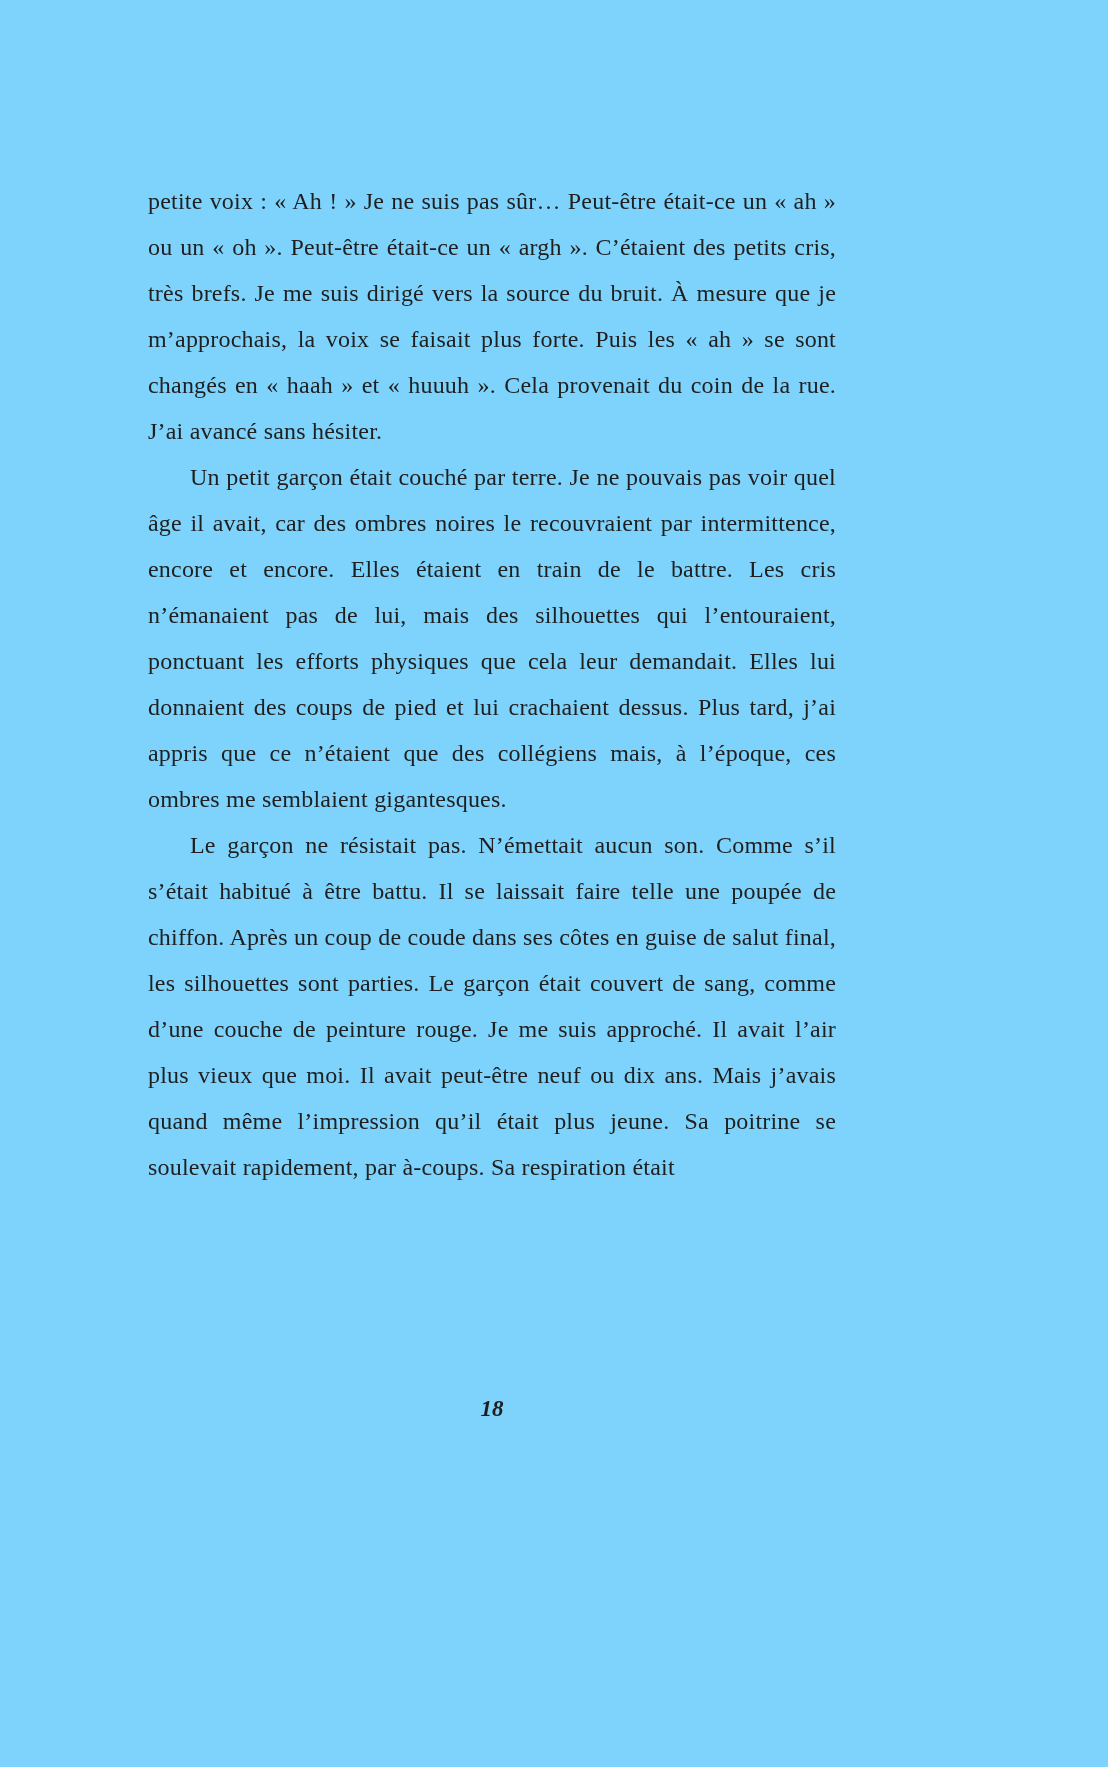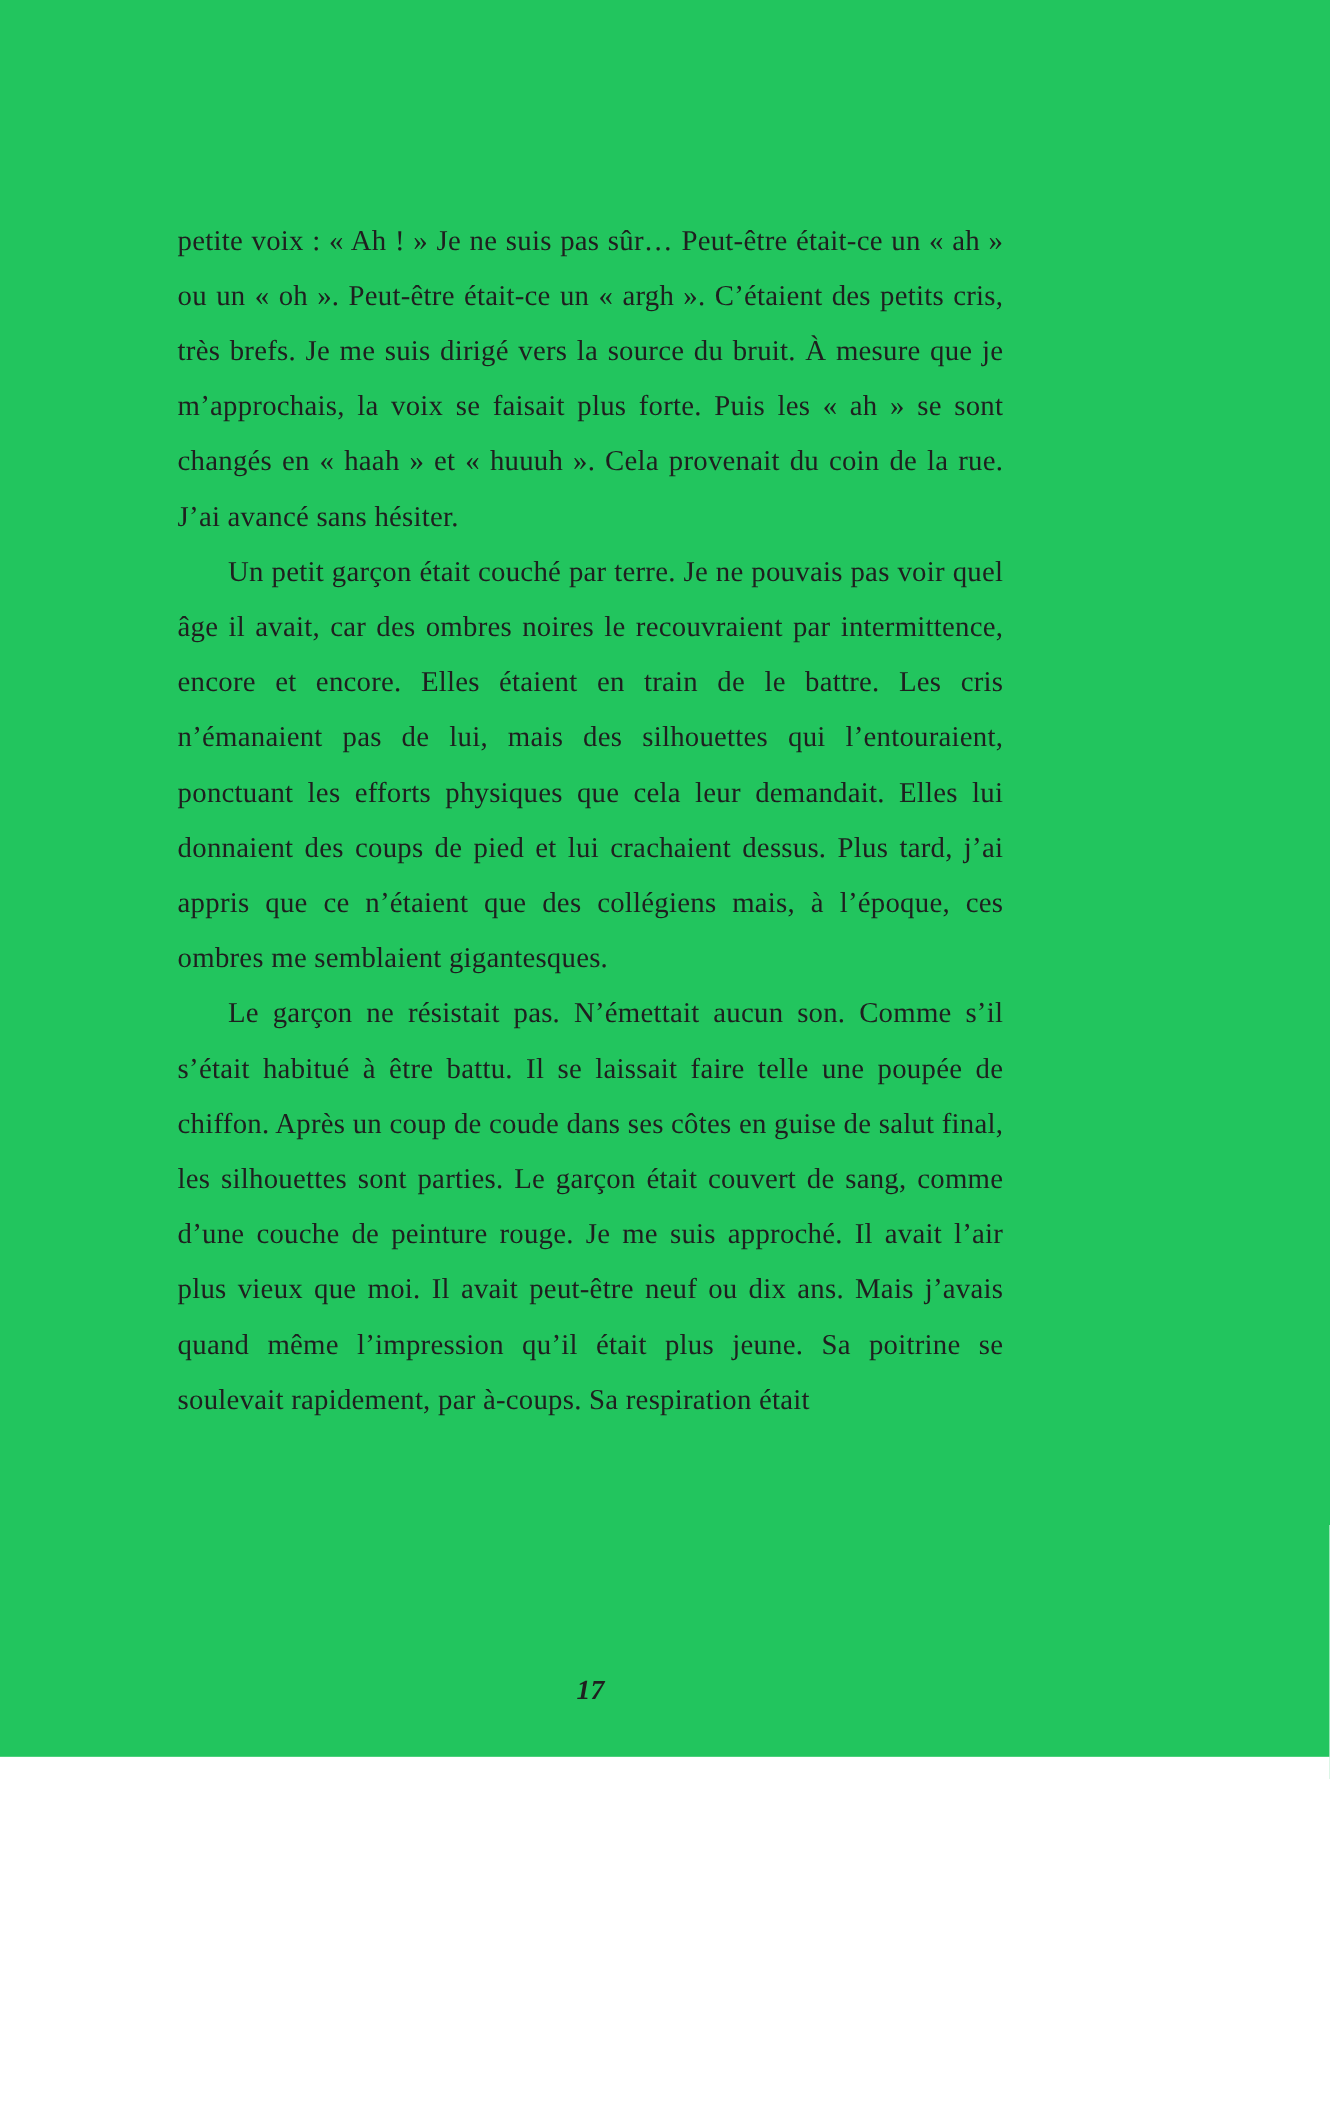--- a/index.html
+++ b/index.html
@@ -12,22 +12,22 @@
     height: 1767px;
     position: relative;
     font-family: "Liberation Serif", "DejaVu Serif", serif;
     color: #1f1f1f;
   }
   .page {
     position: absolute;
     top: 0;
     left: 0;
     width: 1108px;
-    height: 1464px;
-    background: #22c55e;
+    height: 1767px;
+    background: #7dd3fc;
     overflow: hidden;
   }
   .text-block {
     position: absolute;
     top: 178px;
     left: 148px;
     width: 688px;
     font-size: 24px;
     line-height: 46px;
     text-align: justify;
@@ -54,14 +54,14 @@
 </style>
 </head>
 <body>
 
 <div class="page">
   <div class="text-block">
     <p class="para">petite voix : « Ah ! » Je ne suis pas sûr… Peut-être était-ce un « ah » ou un « oh ». Peut-être était-ce un « argh ». C’étaient des petits cris, très brefs. Je me suis dirigé vers la source du bruit. À mesure que je m’approchais, la voix se faisait plus forte. Puis les « ah » se sont changés en « haah » et « huuuh ». Cela provenait du coin de la rue. J’ai avancé sans hésiter.</p>
     <p class="para indented">Un petit garçon était couché par terre. Je ne pouvais pas voir quel âge il avait, car des ombres noires le recouvraient par intermittence, encore et encore. Elles étaient en train de le battre. Les cris n’émanaient pas de lui, mais des silhouettes qui l’entouraient, ponctuant les efforts physiques que cela leur demandait. Elles lui donnaient des coups de pied et lui crachaient dessus. Plus tard, j’ai appris que ce n’étaient que des collégiens mais, à l’époque, ces ombres me semblaient gigantesques.</p>
     <p class="para indented">Le garçon ne résistait pas. N’émettait aucun son. Comme s’il s’était habitué à être battu. Il se laissait faire telle une poupée de chiffon. Après un coup de coude dans ses côtes en guise de salut final, les silhouettes sont parties. Le garçon était couvert de sang, comme d’une couche de peinture rouge. Je me suis approché. Il avait l’air plus vieux que moi. Il avait peut-être neuf ou dix ans. Mais j’avais quand même l’impression qu’il était plus jeune. Sa poitrine se soulevait rapidement, par à-coups. Sa respiration était</p>
   </div>
-  <div class="page-number">17</div>
+  <div class="page-number">18</div>
 </div>
 
 </body></html>

